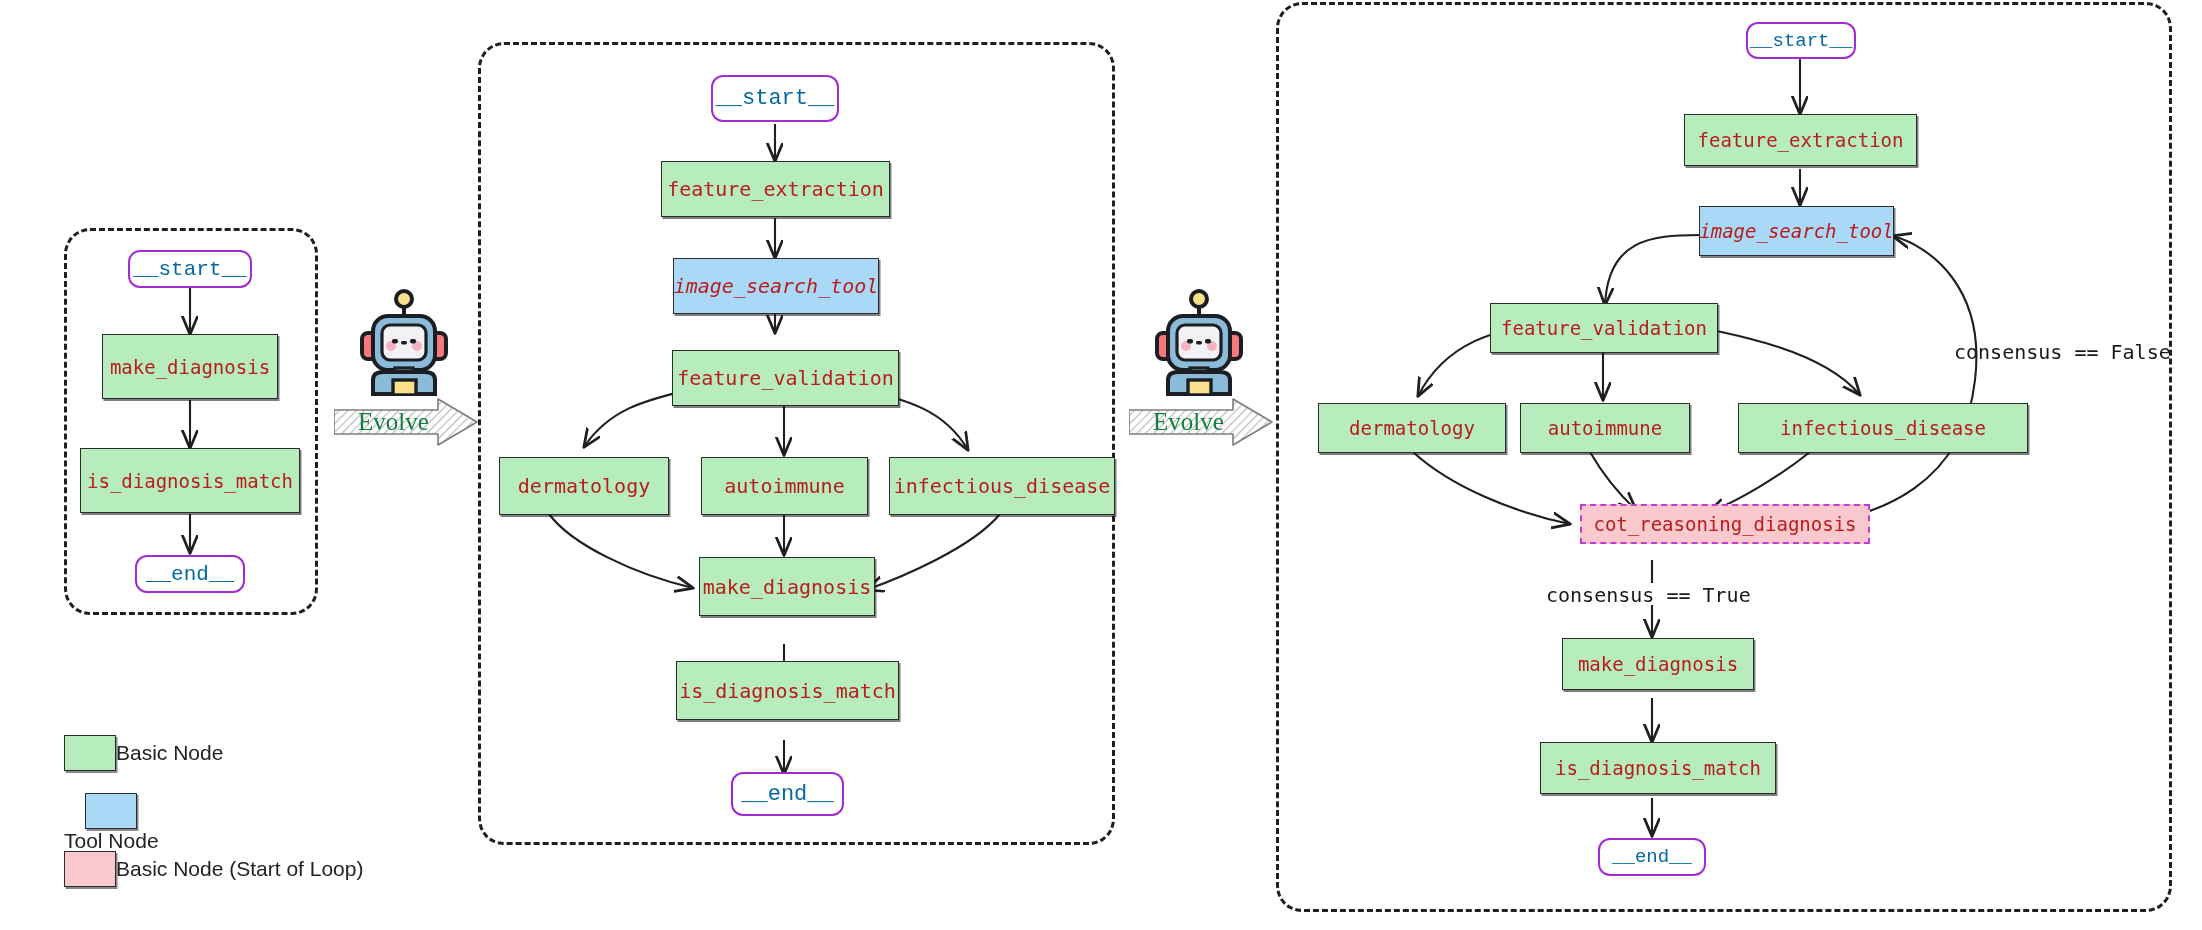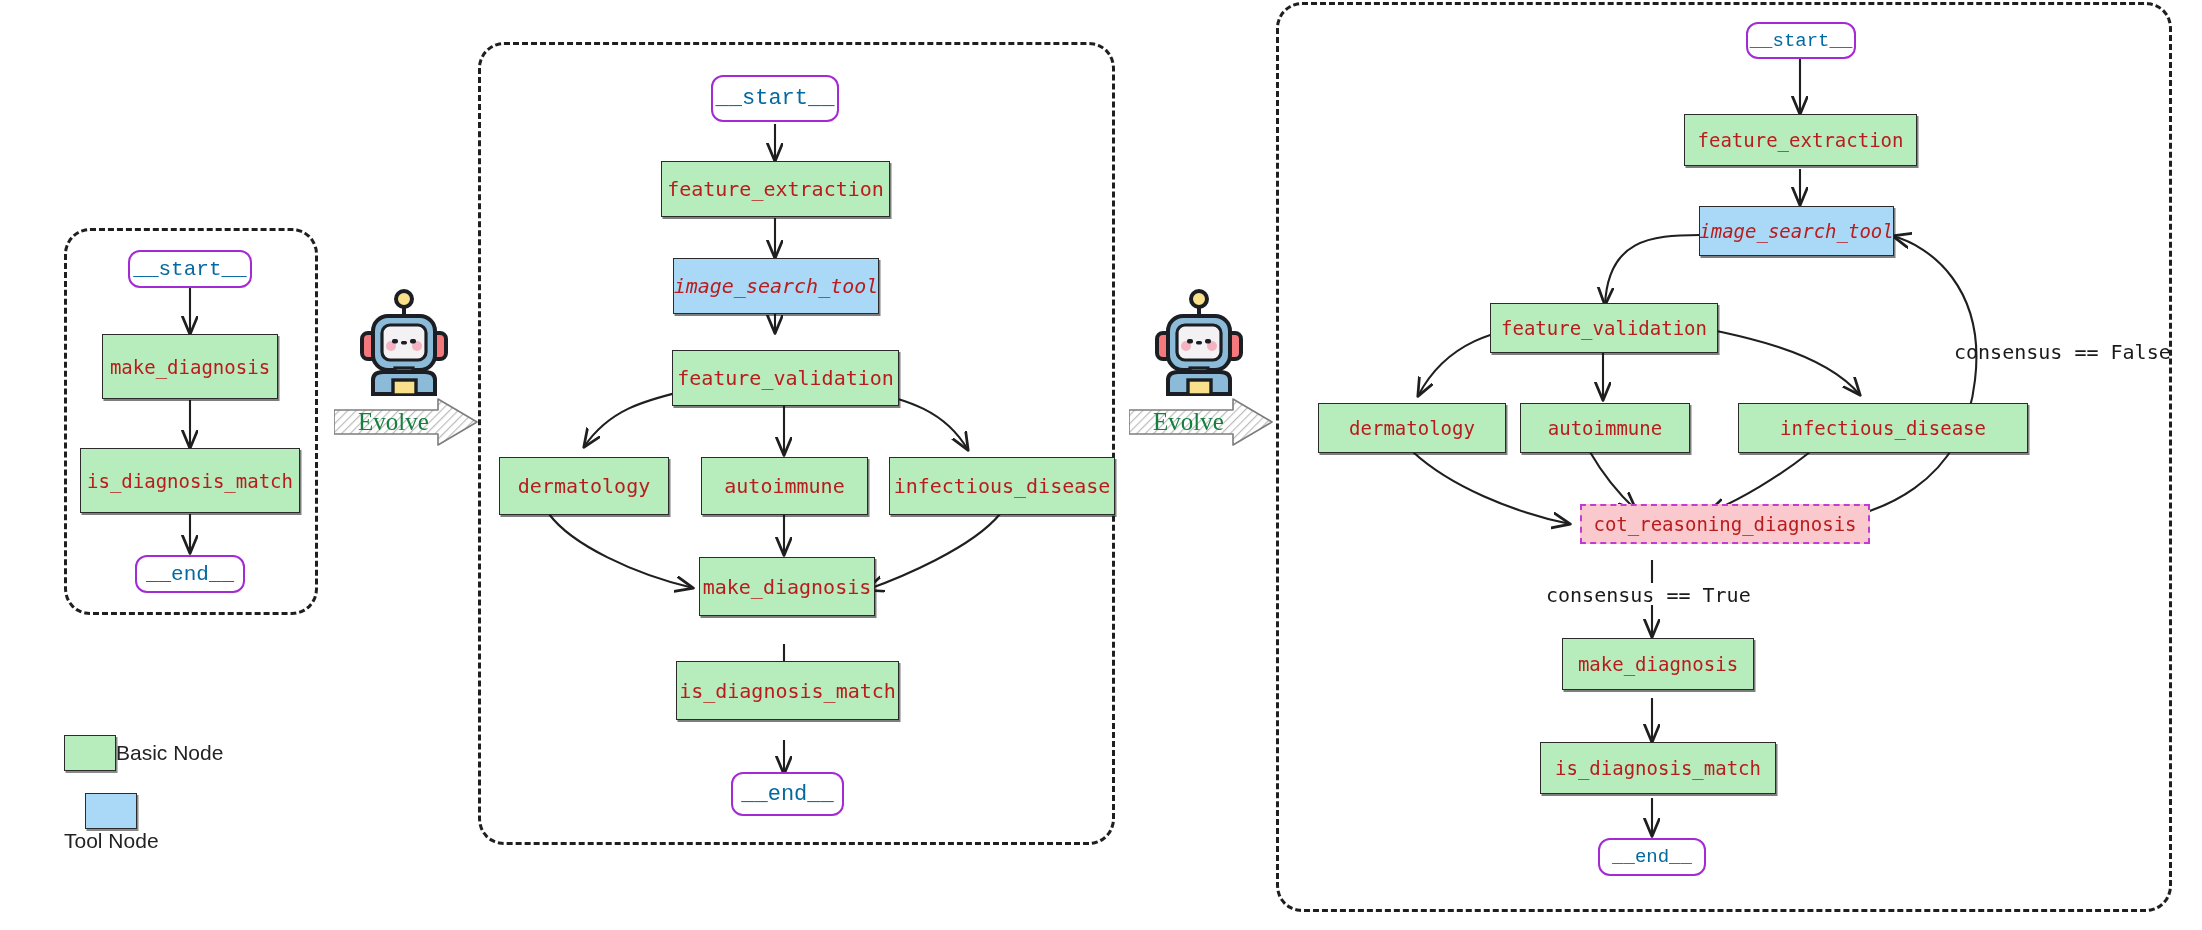--- a/index.html
+++ b/index.html
@@ -234,15 +234,19 @@
     <div class="legend-row" style="left:0px;top:0px;">
       <span class="legend-swatch" style="background:#b7ecbc;"></span>
       <span class="legend-label">Basic Node</span>
     </div>
 
     <div class="legend-row" style="left:0px;top:58px;flex-direction:column;">
       <span class="legend-swatch" style="background:#a9d9f7;"></span>
       <span class="legend-label">Tool Node</span>
     </div>
 
+    <div class="legend-row" style="left:0px;top:116px;">
+      <span class="legend-swatch" style="background:#fac9ce;"></span>
+      <span class="legend-label">Basic Node (Start of Loop)</span>
+    </div>
   </div>
 
 </div>
 
 </body></html>

